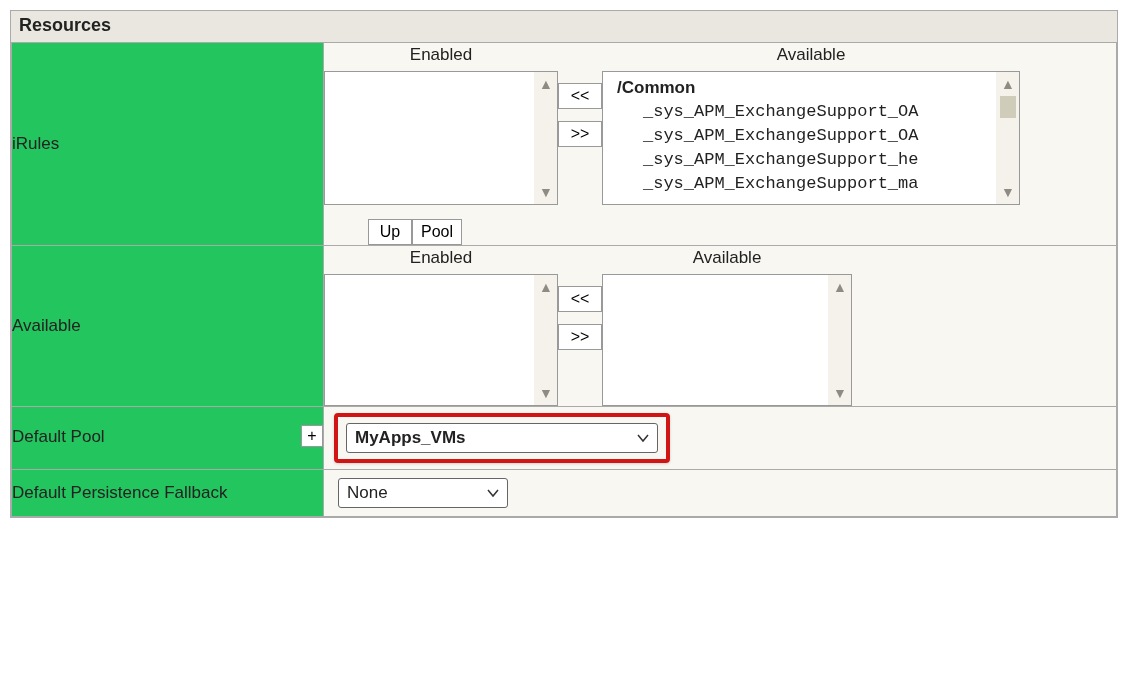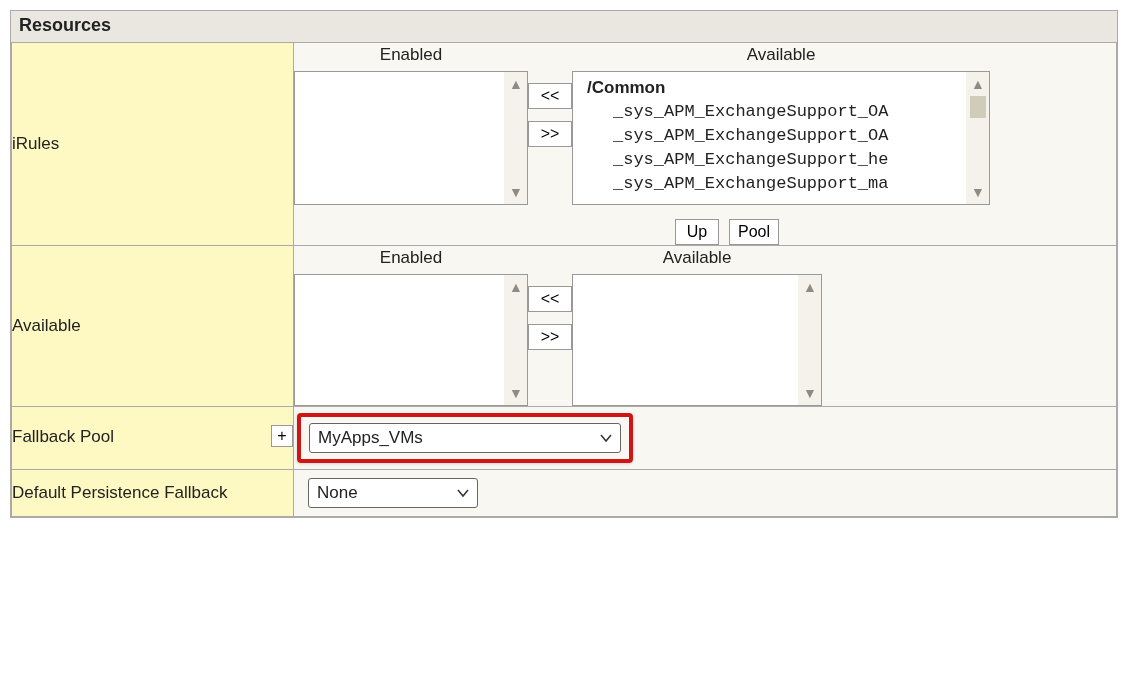--- a/index.html
+++ b/index.html
@@ -25,23 +25,23 @@
       width: 100%;
       border-collapse: collapse;
       border-top: 1px solid #aaa;
     }
     table.form-table > tbody > tr > td {
       border: 1px solid #aaa;
       vertical-align: middle;
       padding: 0;
     }
     td.label-cell {
-      background: #fef9c3;
+      background: #22c55e;
       padding: 6px 10px;
-      width: 282px;
+      width: 312px;
       font-size: 17px;
       vertical-align: middle;
     }
     td.field-cell {
       background: #f8f7f2;
       padding: 10px 14px;
     }
     .plus-btn {
       float: right;
       width: 22px;
@@ -130,24 +130,23 @@
       border: 1px solid #999;
       background: #fff;
       padding: 3px 8px;
       font-size: 16px;
       cursor: pointer;
       min-width: 44px;
       text-align: center;
     }
     .updown-row {
       display: flex;
-      gap: 10px;
+      gap: 0;
       margin-top: 14px;
       margin-left: 44px;
-      justify-content: center;
     }
     .select-wrap {
       position: relative;
       display: inline-block;
     }
     .fake-select {
       border: 1px solid #666;
       background: #fff;
       height: 30px;
       padding: 2px 28px 2px 8px;
@@ -262,24 +261,24 @@
                   <span class="arrow">▼</span>
                 </div>
               </div>
             </div>
           </div>
         </td>
       </tr>
 
       <tr>
         <td class="label-cell">
-          <span>Fallback Pool</span>
+          <span>Default Pool</span>
           <button class="plus-btn">+</button>
         </td>
-        <td class="field-cell" style="padding:6px 3px;">
+        <td class="field-cell" style="padding:6px 10px;font-weight:bold;">
           <span class="highlight-box">
             <span class="select-wrap">
               <span class="fake-select" style="width:312px;">
                 <span>MyApps_VMs</span>
                 <span class="chev">
                   <svg width="14" height="14" viewBox="0 0 14 14">
                       <polyline points="2,4 7,10 12,4" fill="none" stroke="#333" stroke-width="1.5"></polyline>
                     </svg>
                 </span>
               </span>

